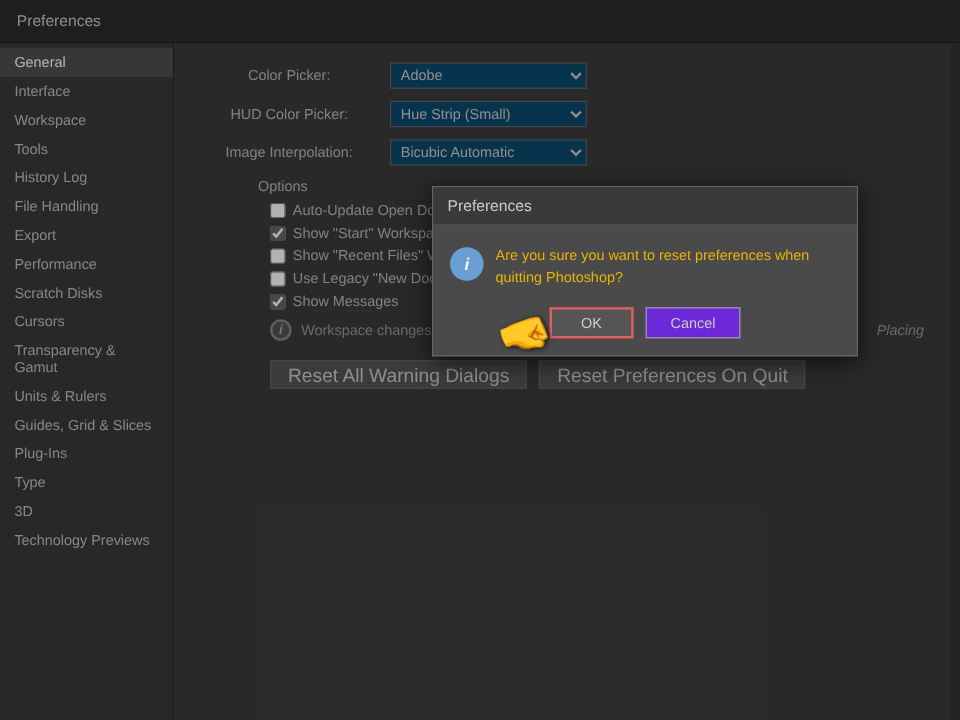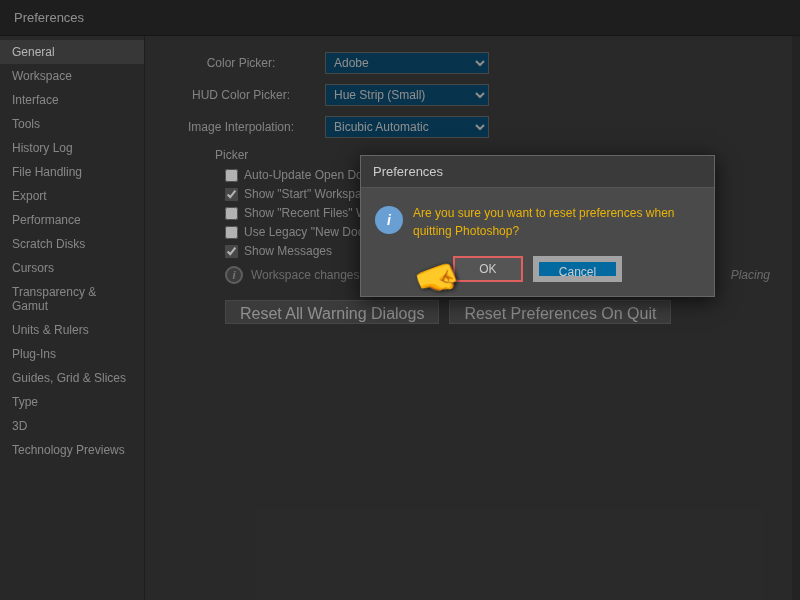--- a/index.html
+++ b/index.html
@@ -218,22 +218,22 @@
       font-size: 12px;
       line-height: 1.5;
     }
     .dialog-buttons {
       display: flex;
       justify-content: center;
       gap: 10px;
       padding: 4px 14px 14px 14px;
     }
     .dialog-btn {
-      background: #0369a1;
-      border: 6px solid #a3a3a3;
+      background: #6d28d9;
+      border: 1px solid #a3a3a3;
       color: #ccc;
       padding: 3px 20px;
       font-size: 12px;
       cursor: pointer;
       min-width: 70px;
       height: 26px;
     }
     .dialog-btn.ok-btn {
       border: 2px solid #e06060;
       background: #555;
@@ -257,26 +257,26 @@
   <span class="title-bar-text">Preferences</span>
 </div>
 
 <div class="main-layout">
 
   <div class="sidebar">
     <div class="sidebar-item active">
       <span>General</span>
     </div>
     <div class="sidebar-item">
+      <span>Interface</span>
+    </div>
+    <div class="sidebar-item">
       <span>Workspace</span>
     </div>
     <div class="sidebar-item">
-      <span>Interface</span>
-    </div>
-    <div class="sidebar-item">
       <span>Tools</span>
     </div>
     <div class="sidebar-item">
       <span>History Log</span>
     </div>
     <div class="sidebar-item">
       <span>File Handling</span>
     </div>
     <div class="sidebar-item">
       <span>Export</span>
@@ -290,24 +290,24 @@
     <div class="sidebar-item">
       <span>Cursors</span>
     </div>
     <div class="sidebar-item">
       <span>Transparency &amp; Gamut</span>
     </div>
     <div class="sidebar-item">
       <span>Units &amp; Rulers</span>
     </div>
     <div class="sidebar-item">
+      <span>Guides, Grid &amp; Slices</span>
+    </div>
+    <div class="sidebar-item">
       <span>Plug-Ins</span>
-    </div>
-    <div class="sidebar-item">
-      <span>Guides, Grid &amp; Slices</span>
     </div>
     <div class="sidebar-item">
       <span>Type</span>
     </div>
     <div class="sidebar-item">
       <span>3D</span>
     </div>
     <div class="sidebar-item">
       <span>Technology Previews</span>
     </div>
@@ -334,21 +334,21 @@
 
     <div class="form-row">
       <span class="form-label">Image Interpolation:</span>
       <select class="form-select">
         <option>Bicubic Automatic</option>
         <option>Bicubic</option>
         <option>Bilinear</option>
       </select>
     </div>
 
-    <div class="options-header">Picker</div>
+    <div class="options-header">Options</div>
 
     <div class="checkbox-row">
       <input type="checkbox" style="">
       <span class="checkbox-label">Auto-Update Open Documents</span>
     </div>
     <div class="checkbox-row">
       <input type="checkbox" checked="" style="">
       <span class="checkbox-label">Show "Start" Workspace When No</span>
     </div>
     <div class="checkbox-row">

